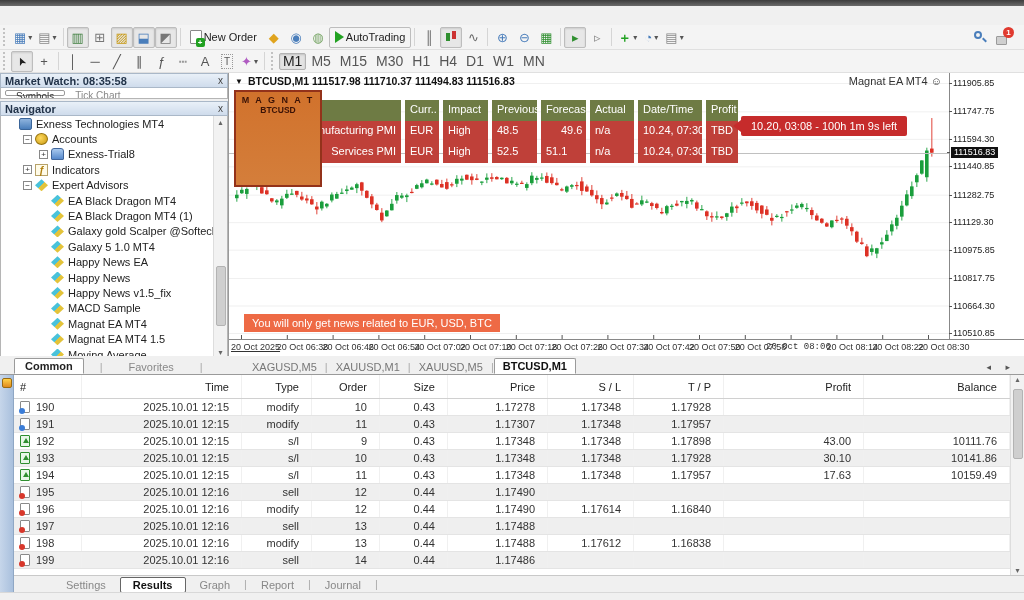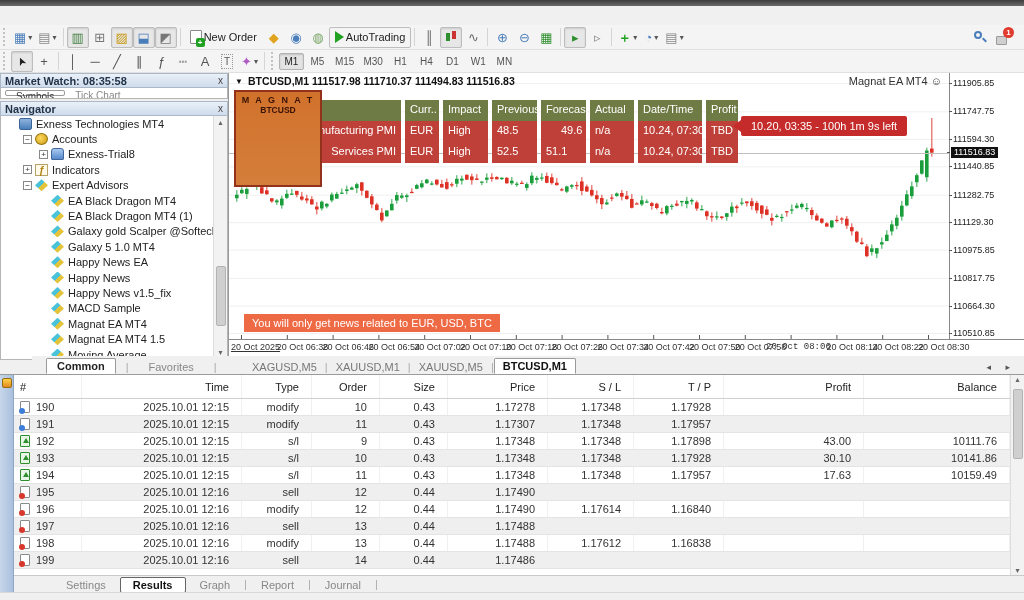--- a/index.html
+++ b/index.html
@@ -31,21 +31,21 @@
   .candleglyph { position:relative; width:12px; height:14px; }
   .candleglyph i { position:absolute; width:4px; background:#2f8f2f; }
   .candleglyph i.a { left:1px; top:3px; height:8px; }
   .candleglyph i.b { left:7px; top:1px; height:8px; background:#c33; }
   .mag { position:relative; width:12px; height:12px; }
   .mag i { position:absolute; left:0; top:0; width:8px; height:8px; border:2px solid #4a7ebb; border-radius:50%; }
   .mag b { position:absolute; left:8px; top:8px; width:5px; height:2px; background:#4a7ebb; transform:rotate(45deg); font-weight:normal; }
   .badgewrap { position:relative; width:16px; height:16px; }
   .badgewrap .base { position:absolute; left:0; bottom:0; width:11px; height:9px; background:#cfcfcf; border:1px solid #9a9a9a; border-radius:1px; }
   .badgewrap .bdg { position:absolute; right:-2px; top:-2px; min-width:11px; height:11px; background:#e03a2f; color:#fff; border-radius:50%; font-size:8px; line-height:11px; text-align:center; font-weight:bold; }
-  .tfb { min-width:25px; height:17px; border:1px solid transparent; border-radius:2px; display:flex; align-items:center; justify-content:center; color:#555; font-size:10px; padding:0 3px; }
+  .tfb { min-width:25px; height:17px; border:1px solid transparent; border-radius:2px; display:flex; align-items:center; justify-content:center; color:#555; font-size:14px; padding:0 3px; }
   .tfb.active { background:#e3e3e3; border-color:#b3b3b3; box-shadow:inset 0 1px 2px rgba(0,0,0,.15); color:#222; }
 
   
   .sidebar { position:absolute; left:0; top:73px; width:228px; height:283px; background:#f0f0f0; }
   .phead { height:15px; background:linear-gradient(#e9f0f8,#cfdcec); border:1px solid #aab8c8; display:flex; align-items:center; padding:0 4px; color:#23344a; font-weight:bold; }
   .phead .x { margin-left:auto; color:#444; font-weight:normal; font-size:10px; }
   .mwsliver { height:11px; background:#fff; border:1px solid #b5b5b5; border-top:none; overflow:hidden; display:flex; gap:4px; padding:2px 4px; }
   .mwsliver .btn { border:1px solid #9a9a9a; background:#fff; padding:0 10px; font-size:10px; color:#333; border-radius:2px; }
   .mwsliver .flat { color:#888; padding:0 6px; font-size:10px; }
   .navbody { position:relative; background:#fff; border:1px solid #b5b5b5; border-top:none; height:244px; overflow:hidden; }
@@ -54,21 +54,21 @@
   .expspace { width:12px; flex:none; }
   .tico { width:13px; height:12px; flex:none; margin-right:4px; font-size:10px; line-height:12px; text-align:center; }
   .ti-server { background:linear-gradient(#8fb4de,#4a7ebb); border:1px solid #3a6599; border-radius:2px; }
   .ti-accounts { background:radial-gradient(circle at 40% 40%,#ffd95e,#c79810); border:1px solid #96720c; border-radius:50%; }
   .ti-account { background:linear-gradient(#a9c9ef,#5588cc); border:1px solid #40669c; border-radius:3px 3px 1px 1px; }
   .ti-indicators { background:#fffbe8; border:1px solid #b7a26a; color:#b07f10; font-style:italic; font-weight:bold; }
   .ti-ea { background:linear-gradient(135deg,#49c2da 50%,#e3c33a 50%); clip-path:polygon(50% 0,100% 50%,50% 100%,0 50%); }
   .vsb { position:absolute; right:0; top:0; width:14px; height:100%; background:#f2f2f2; border-left:1px solid #ddd; font-size:8px; color:#666; text-align:center; }
   .vsb .ar { height:13px; line-height:13px; }
   .vsb .thumb { position:absolute; left:2px; width:10px; background:#cfcfcf; border:1px solid #b3b3b3; border-radius:2px; }
-  .sidetabs { position:absolute; left:0; top:356px; width:228px; height:18px; background:#f0f0f0; display:flex; align-items:flex-end; padding-left:14px; gap:10px;margin-left:32px; }
+  .sidetabs { position:absolute; left:0; top:356px; width:228px; height:18px; background:#f0f0f0; display:flex; align-items:flex-end; padding-left:14px; gap:16px; }
   .ftab { padding:1px 10px; color:#888; }
   .ftab.active { background:#fff; border:1px solid #9a9a9a; border-bottom:1px solid #fff; font-weight:bold; color:#222; border-radius:2px 2px 0 0; }
   .ftab-sep { color:#aaa; padding-bottom:1px; }
 
   
   .chartwrap { position:absolute; left:228px; top:73px; width:796px; height:283px; background:#fff; border-left:1px solid #9a9a9a; overflow:hidden; }
   .symline { position:absolute; left:6px; top:2px; color:#111; font-weight:bold; font-size:10.5px; display:flex; gap:5px; align-items:center; }
   .symline .tri { font-size:8px; color:#111; }
   .ealabel { position:absolute; right:82px; top:2px; color:#333; font-size:11px; }
   .plot { position:absolute; left:0; top:0; width:720px; height:266px; }
@@ -765,21 +765,21 @@
           <span class="ncell" style="width: 45px;">51.1</span>
           <span class="ncell" style="width: 44px;">n/a</span>
           <span class="ncell" style="width: 64px;">10.24, 07:30</span>
           <span class="ncell" style="width: 32px;">TBD</span>
         </div>
       </div>
     <div class="magnatbox">
       <div class="t1">M A G N A T</div>
       <div class="t2">BTCUSD</div>
     </div>
-    <div class="countdown">10.20, 03:35 - 100h 1m 9s left</div>
+    <div class="countdown">10.20, 03:08 - 100h 1m 9s left</div>
     <div class="notice">You will only get news related to EUR, USD, BTC</div>
   </div>
 
   <div class="charttabs" id="chartTabs">
       <span class="ct">XAGUSD,M5</span>
       <span class="ctsep">|</span>
       <span class="ct">XAUUSD,M1</span>
       <span class="ctsep">|</span>
       <span class="ct">XAUUSD,M5</span>
       <span class="ctsep">|</span>

